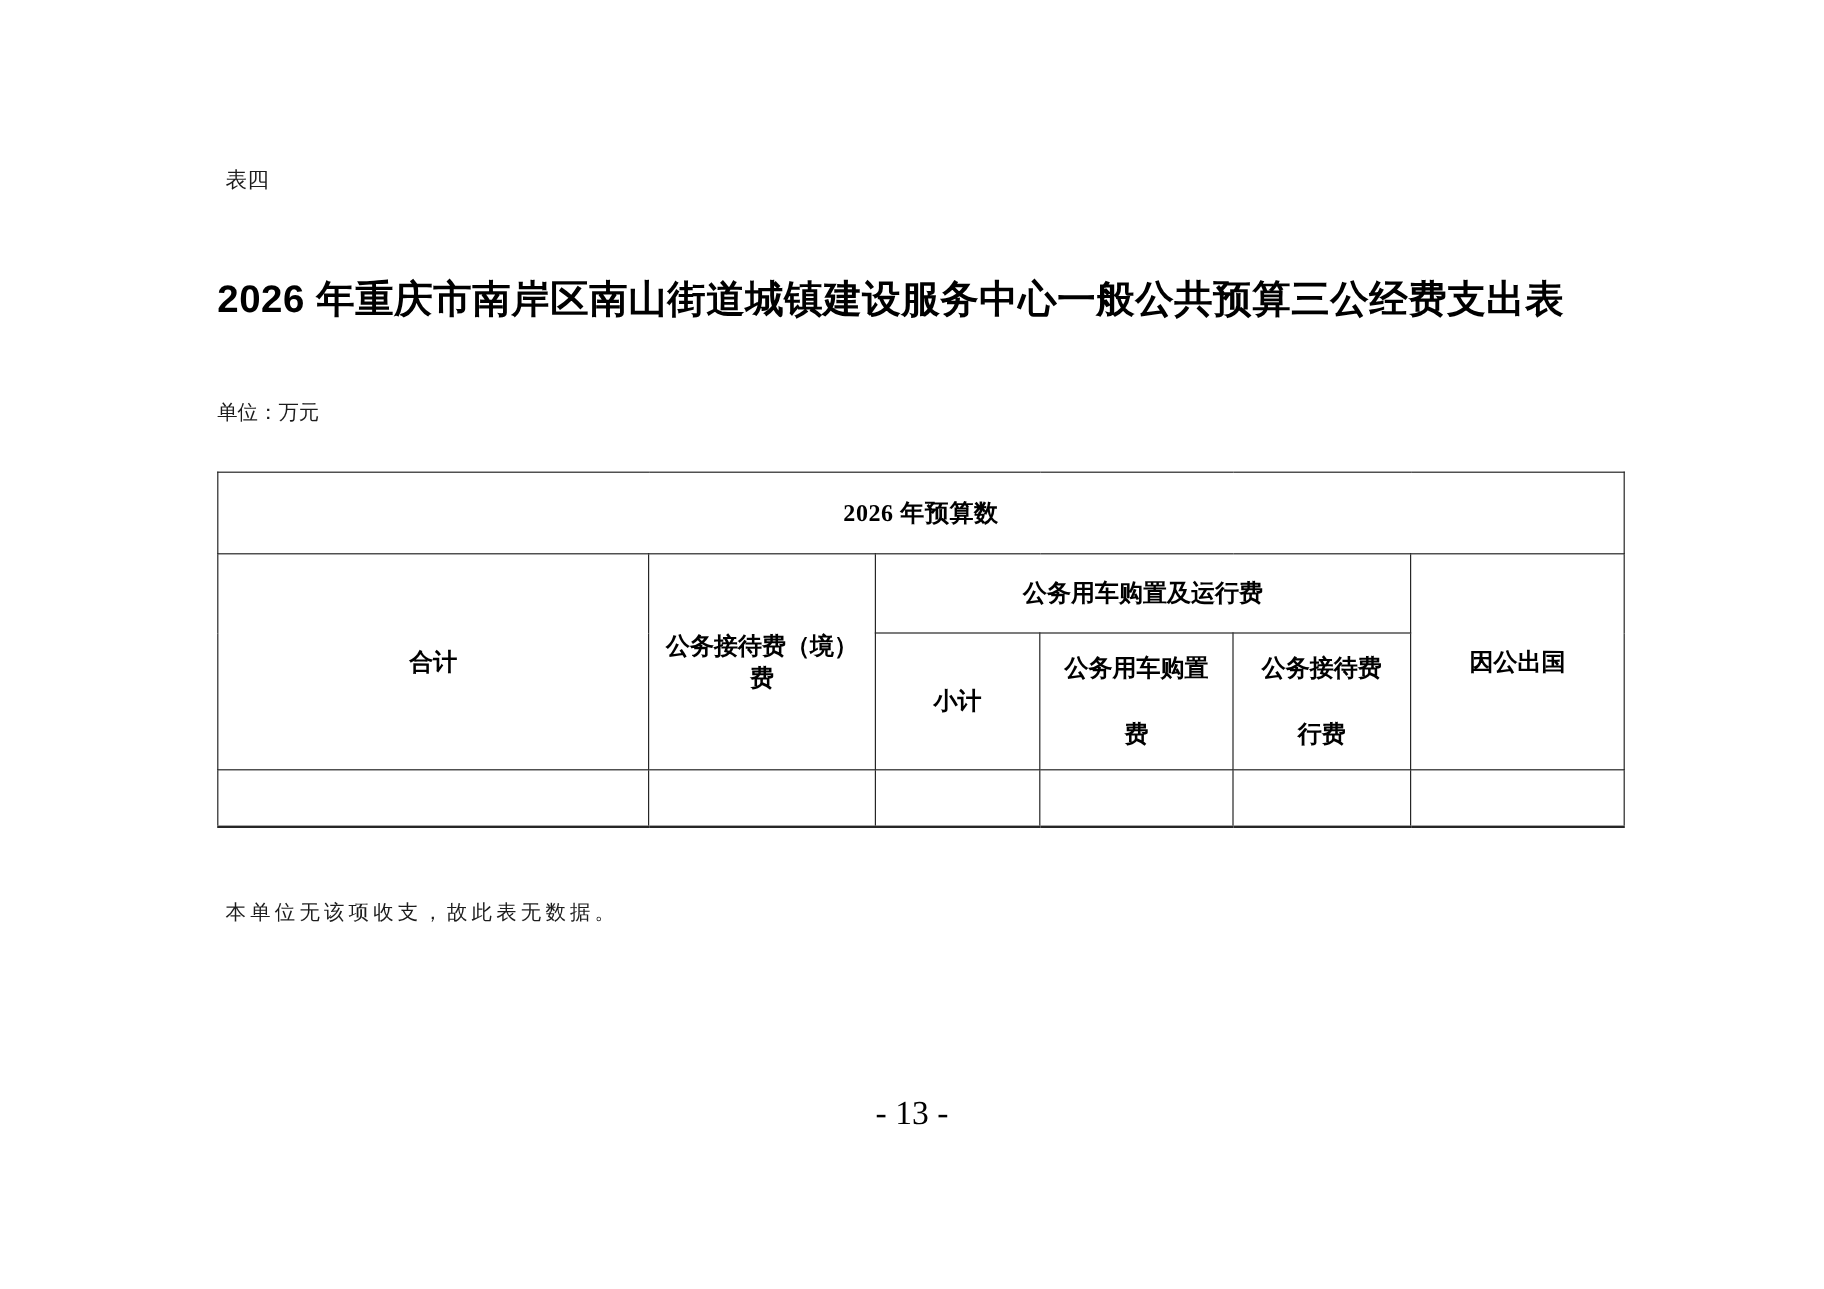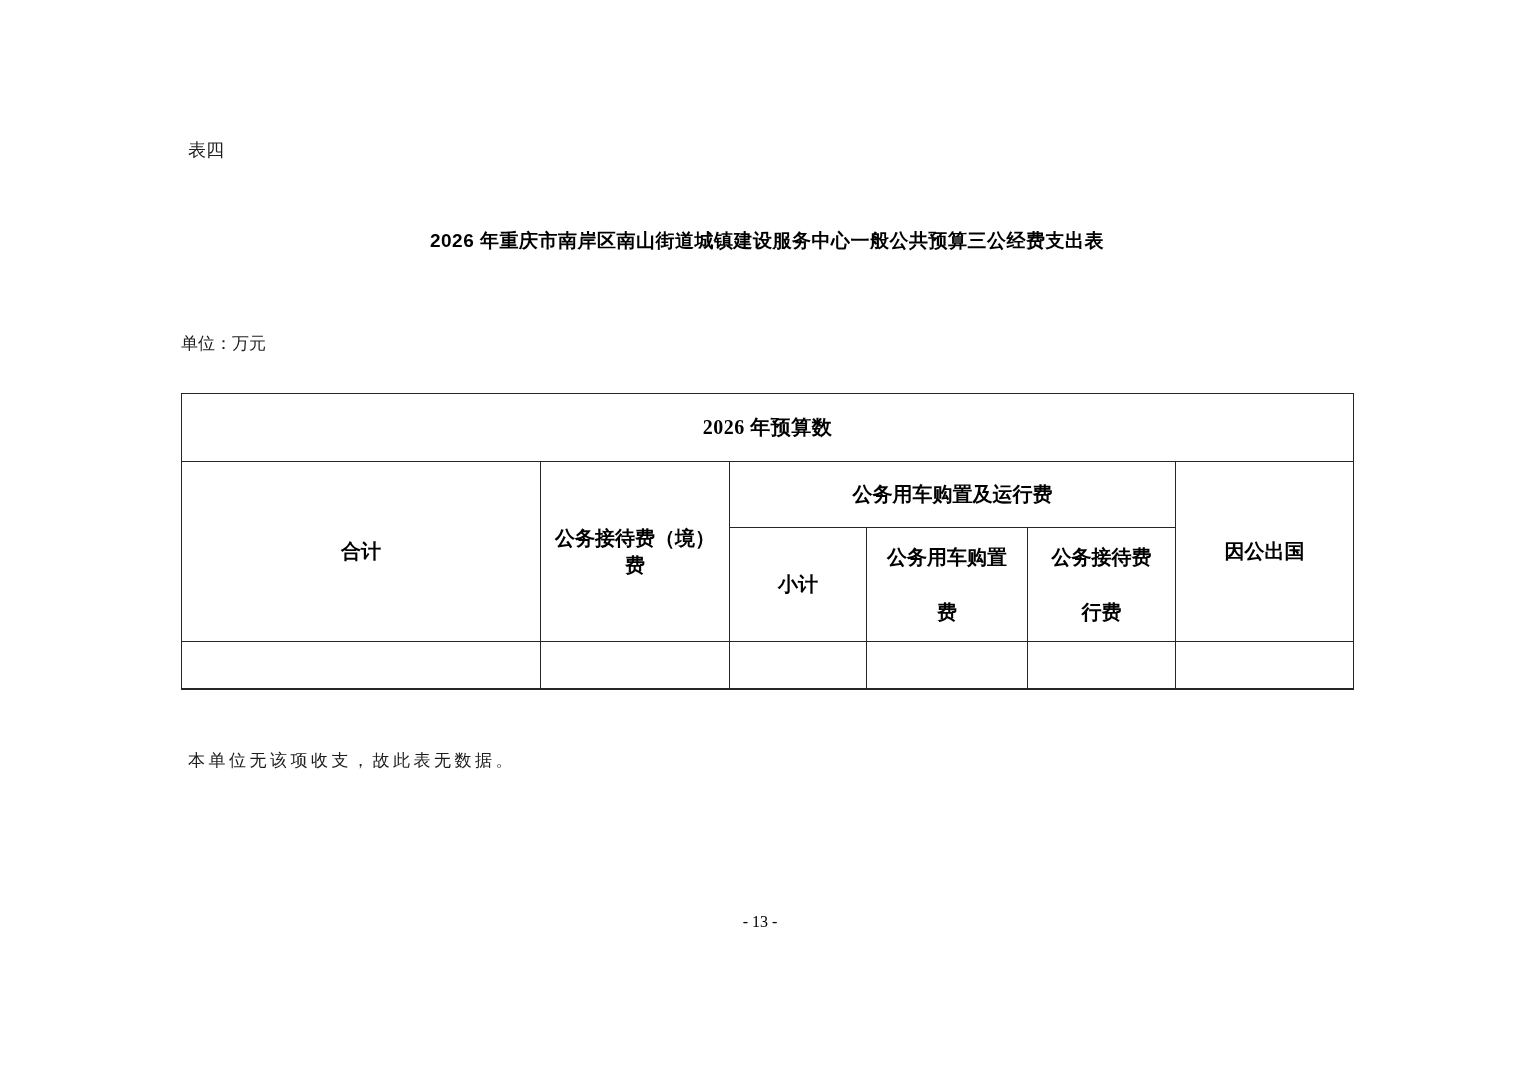--- a/index.html
+++ b/index.html
@@ -13,23 +13,22 @@
   .page { position: absolute; left: 0; top: 0; width: 1520px; height: 1074px; background: #ffffff; text-decoration: underline; }
 
   .corner-label {
     position: absolute; left: 188px; top: 140px;
     font-size: 18px; line-height: 1.2;
     font-family: "Liberation Serif", serif;
     color: #1c1c1c;
   }
   .doc-title {
     position: absolute; left: 181px; top: 229px; width: 1172px;
-    text-align: center;
     font-family: "Liberation Sans", sans-serif;
-    font-weight: bold; font-size: 19px; line-height: 1.25;
+    font-weight: bold; font-size: 32px; line-height: 1.25;
     letter-spacing: 0.5px;
     color: #000000;
   }
   .unit-label {
     position: absolute; left: 181px; top: 334px; width: 1162px;
     text-align: left;
     font-size: 17px; line-height: 1.2;
     font-family: "Liberation Serif", serif;
     color: #1c1c1c;
   }
@@ -71,21 +70,21 @@
     position: absolute; left: 188px; top: 710px;
     font-size: 17px; line-height: 1.3;
     letter-spacing: 3.5px;
     font-family: "Liberation Serif", serif;
     color: #1c1c1c;
     margin-top: 40px;
   }
   .page-number {
     position: absolute; left: 0; top: 912px; width: 1520px;
     text-align: center;
-    font-size: 16px; line-height: 1.2;
+    font-size: 28px; line-height: 1.2;
     font-family: "Liberation Serif", serif;
     color: #000000;
   }
 </style>
 </head>
 <body>
 
 <div class="page">
 
   <div class="corner-label">表四</div>

